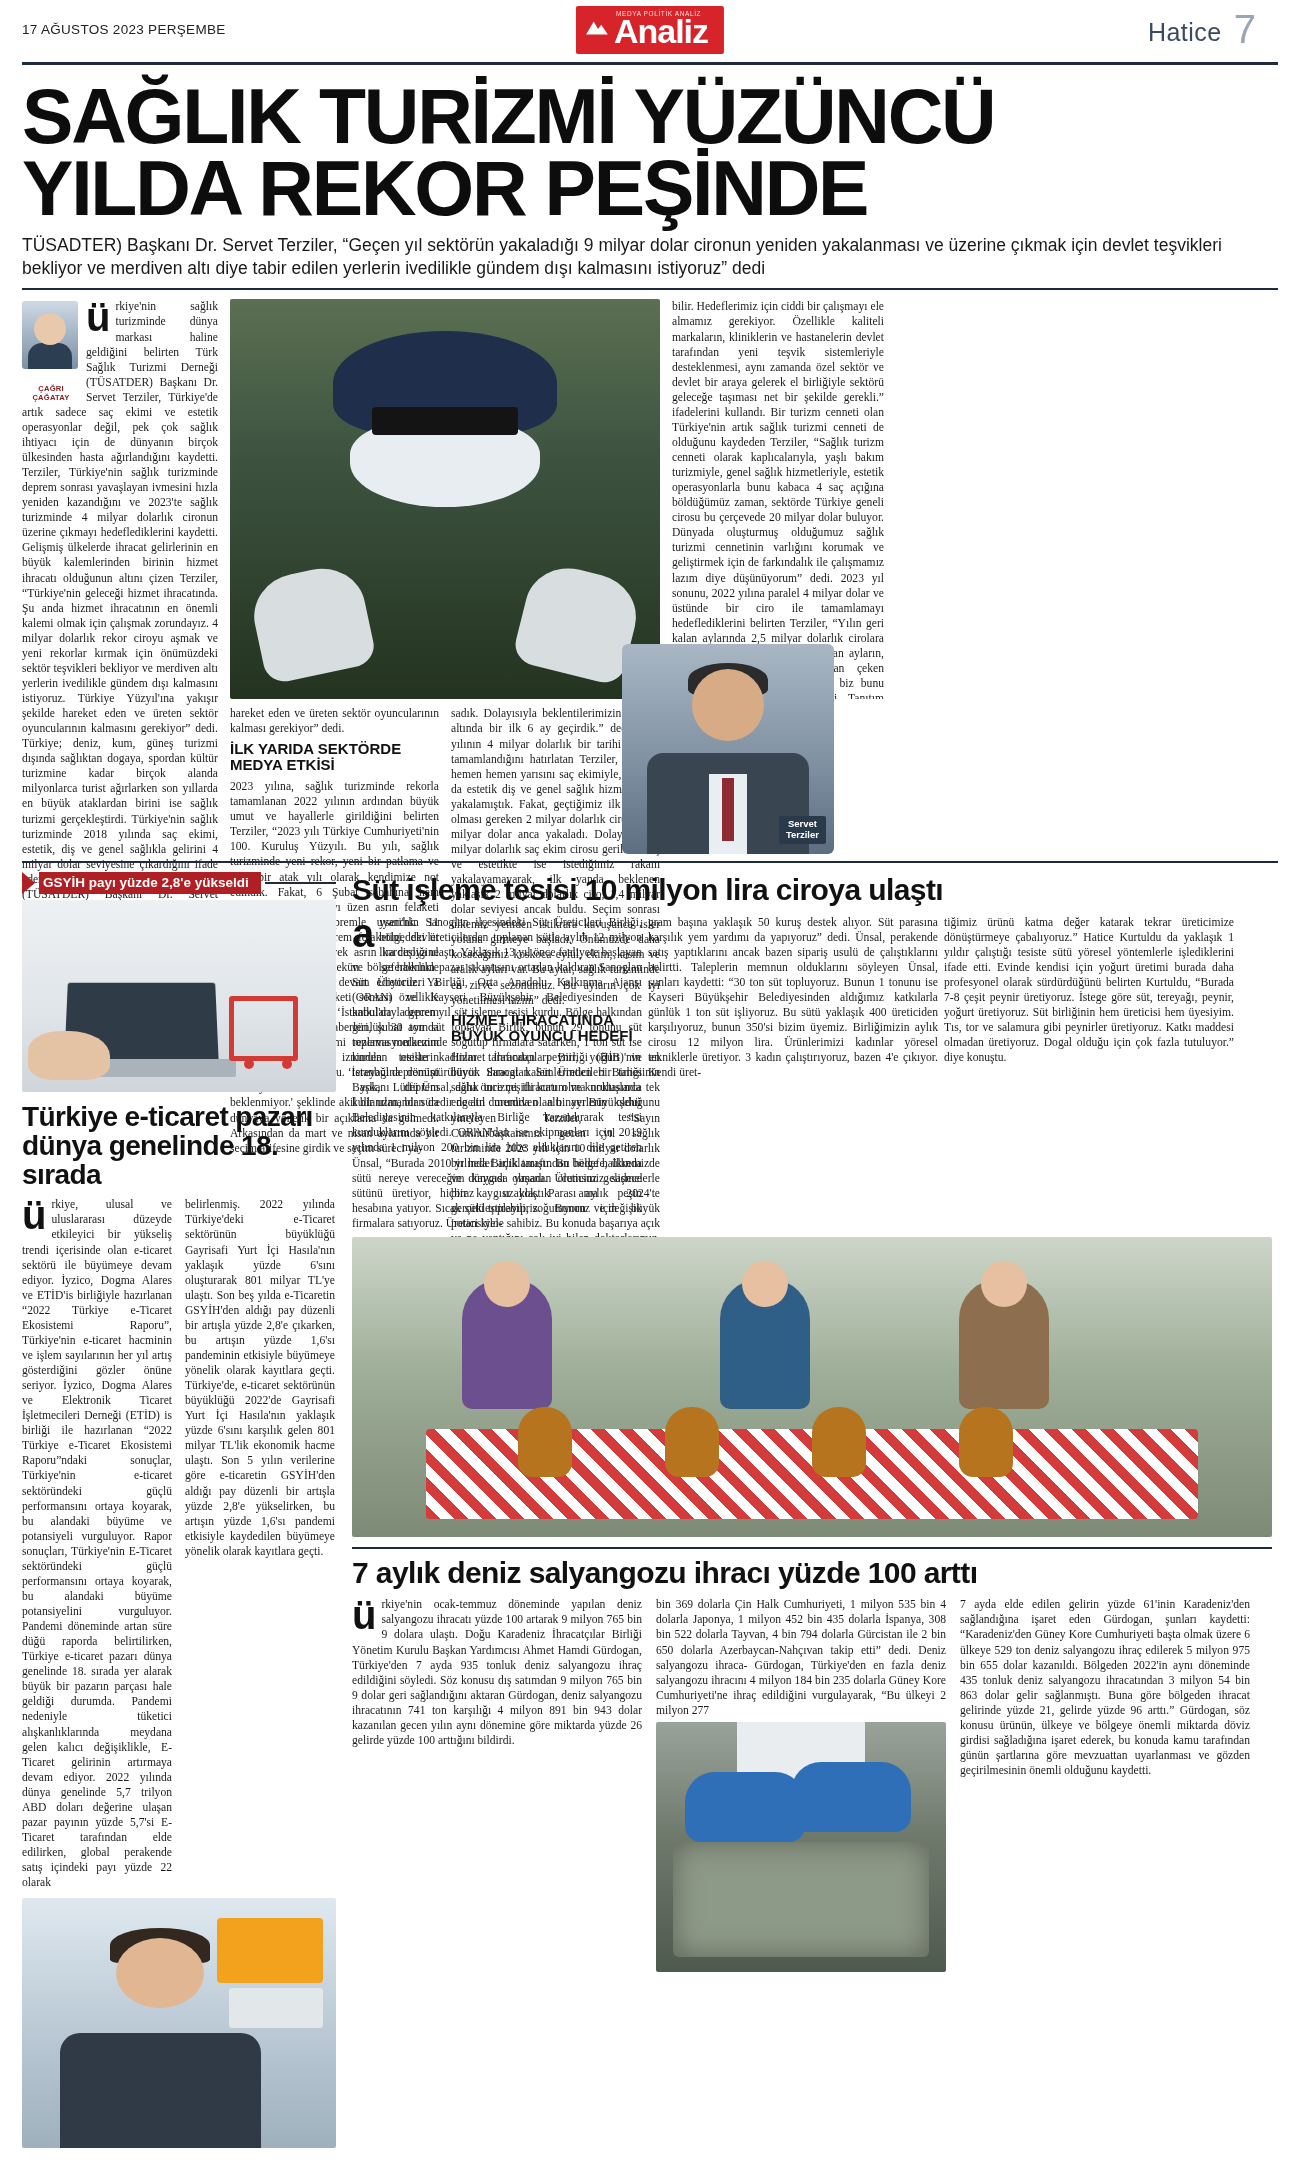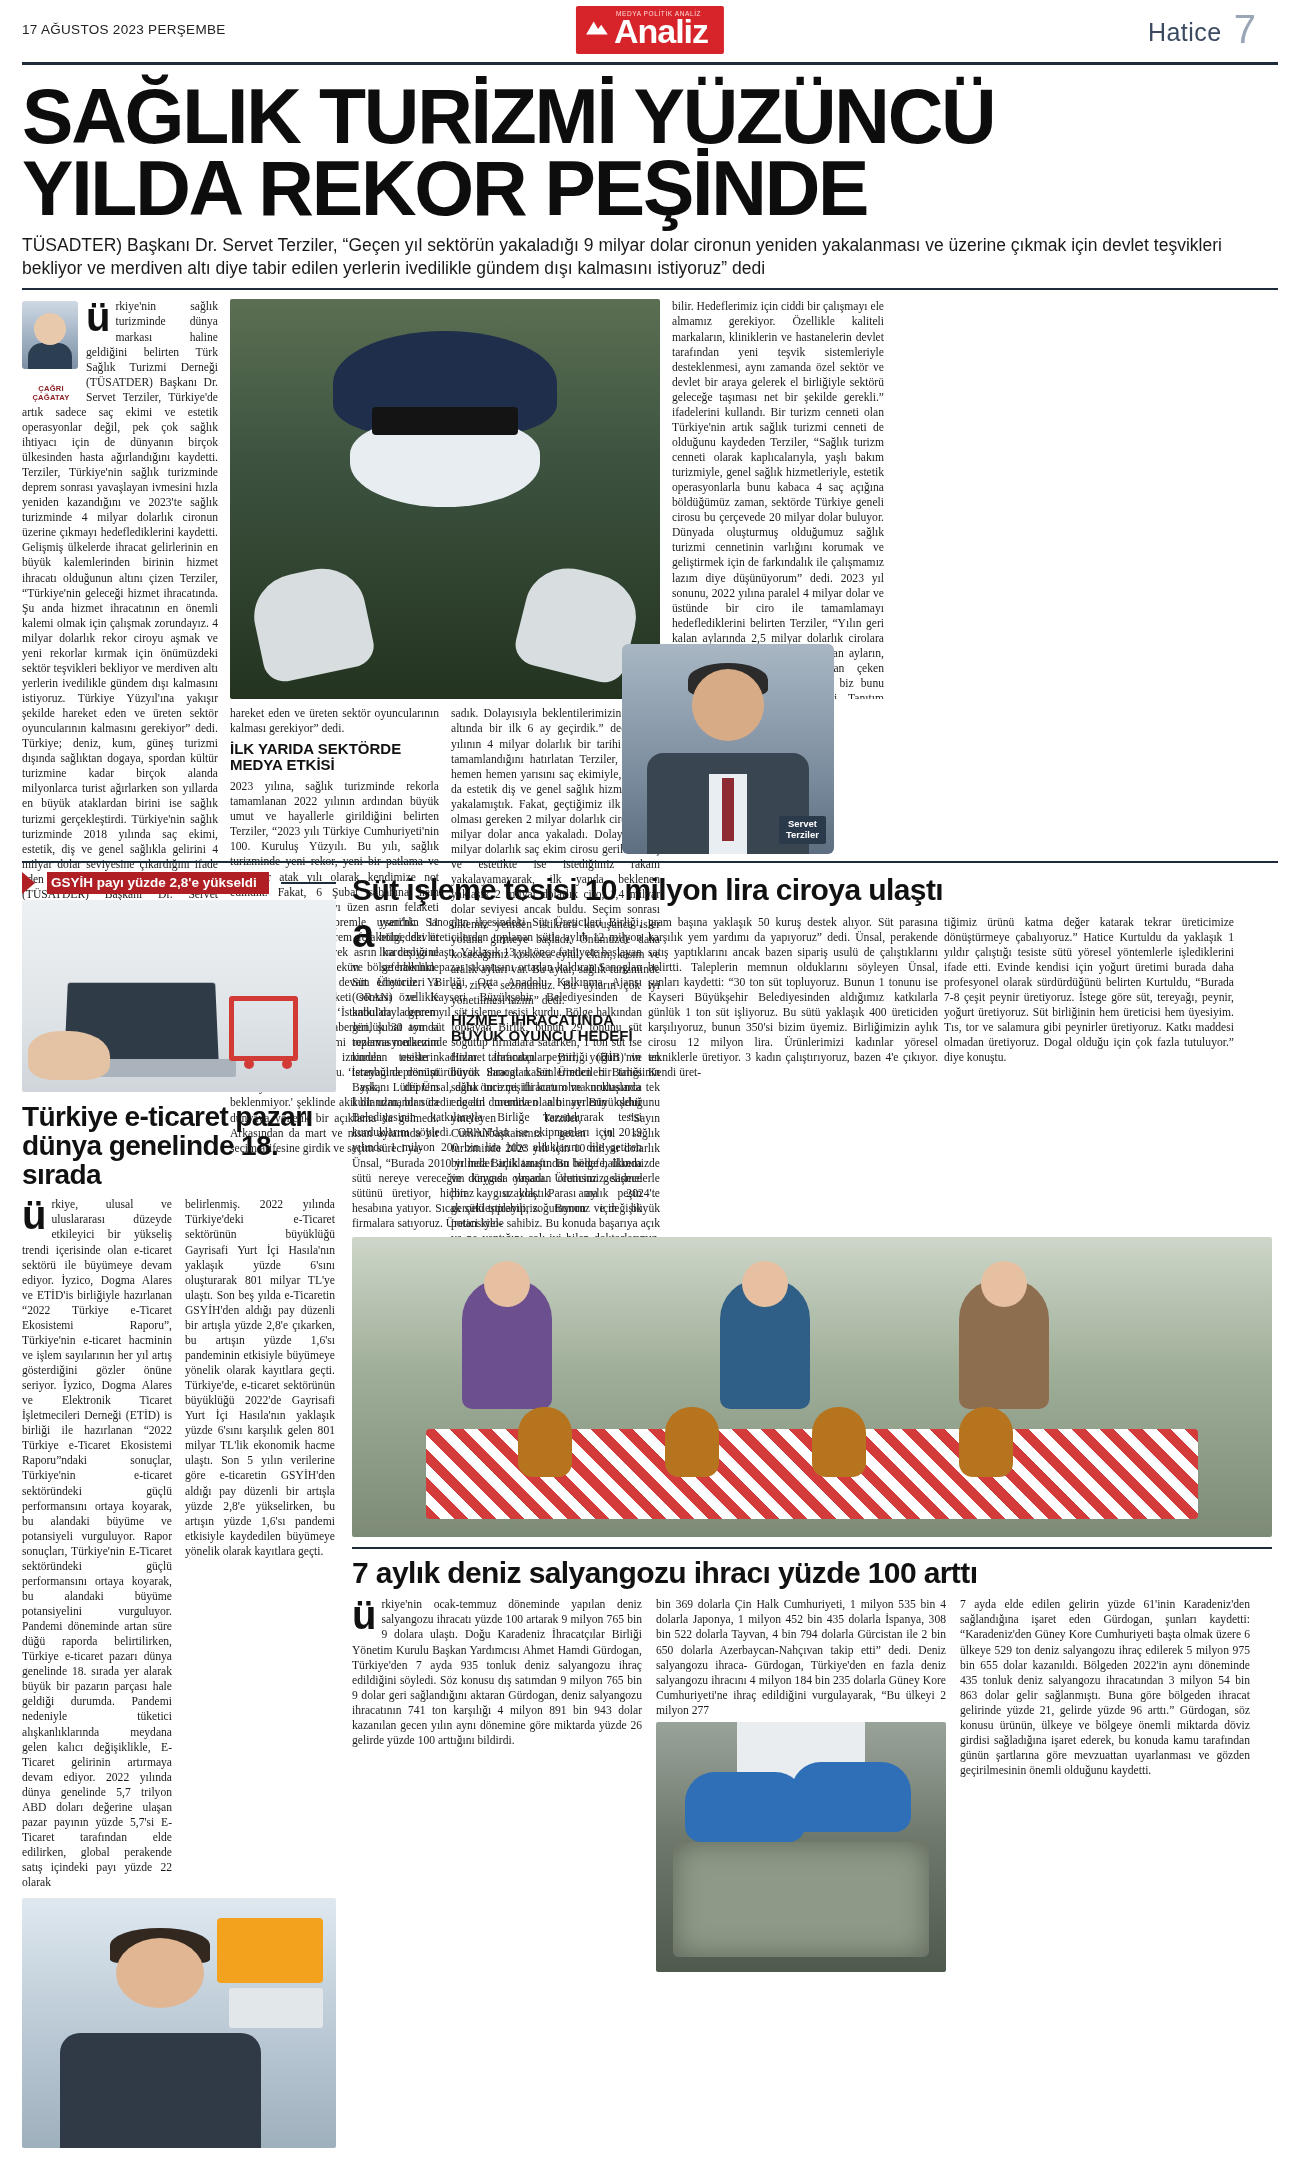--- a/index.html
+++ b/index.html
@@ -151,21 +151,21 @@
 
   
   .mid-rule { height:2px; background:#1d2b3a; margin:10px 0 0 0; }
 
   
   .bottom { display:flex; gap:16px; margin-top:10px; }
   .left-col { width:314px; }
   .right-col { width:920px; }
 
   .kicker {
-    display:flex; align-items:center; gap:12px; margin-bottom:6px;
+    display:flex; align-items:center; gap:4px; margin-bottom:6px;
   }
   .kicker .tri {
     width:0;height:0;border-top:11px solid transparent;border-bottom:11px solid transparent;
     border-left:13px solid #b01f24;
   }
   .kicker .bar {
     background:#b01f24; color:#fff; font-family:"Liberation Sans", sans-serif;
     font-weight:bold; font-size:13.5px; padding:3px 12px 4px 4px;
   }
   .kicker .line { flex:1; height:2px; background:#1d2b3a; }

